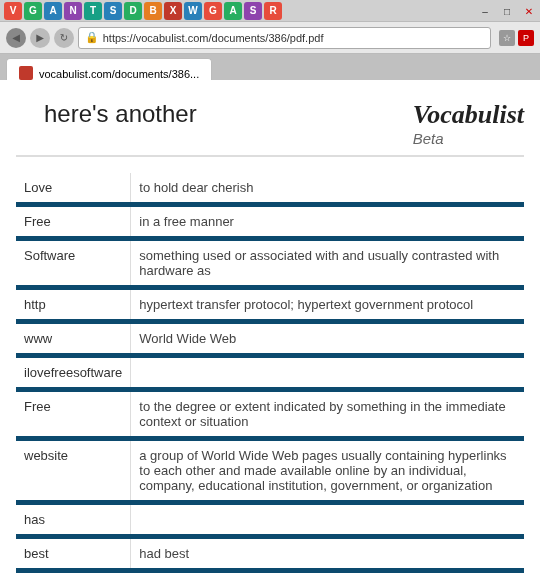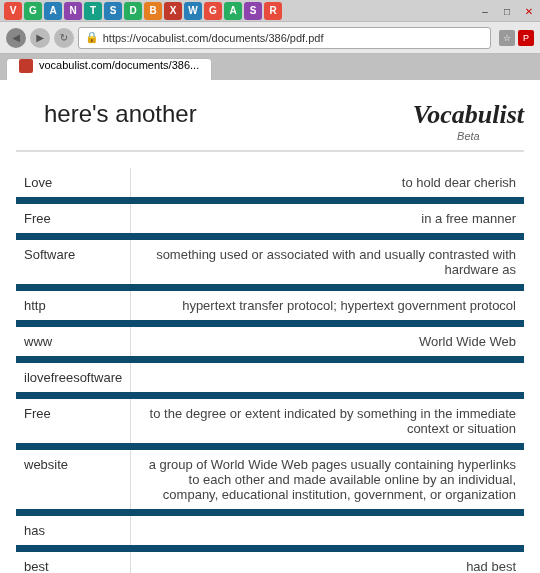--- a/index.html
+++ b/index.html
@@ -9,21 +9,21 @@
       height: 26px;
       display: flex;
       align-items: flex-end;
       padding: 0 6px;
     }
     .browser-tab {
       background: #fff;
       height: 22px;
       padding: 0 12px;
       display: flex;
-      align-items: flex-start;
+      align-items: flex-end;
       font-size: 11px;
       border-radius: 4px 4px 0 0;
       border: 1px solid #bbb;
       border-bottom: none;
     }
     .browser-toolbar {
       background: #e8e8e8;
       height: 32px;
       display: flex;
       align-items: center;
@@ -88,47 +88,46 @@
       text-align: right;
     }
     .logo-text {
       font-family: Georgia, serif;
       font-size: 26px;
       font-style: italic;
       font-weight: bold;
       color: #222;
     }
     .logo-beta {
-      font-size: 11px;
+      font-size: 15px;
       color: #666;
-      text-align: center;
+      text-align: left;
       font-style: italic;
     }
 
     
     .vocab-table {
       width: 100%;
       border-collapse: collapse;
     }
     .vocab-table tr {
-      border-bottom: 7px solid #0c4a6e;
+      border-bottom: 5px solid #0c4a6e;
     }
     .vocab-table td {
       padding: 7px 8px;
       vertical-align: top;
     }
     .vocab-table td:first-child {
       width: 110px;
       color: #333;
       font-weight: normal;
     }
     .vocab-table td:last-child {
       color: #444;
       border-left: 1px solid #ddd;
-      text-align: right;
     }
 
     
     .fav { width: 14px; height: 14px; background: #c0392b; border-radius: 2px; margin-right: 6px; display:inline-block; vertical-align:middle; }
 
     
     .extensions-bar {
       background: #d0d0d0;
       height: 22px;
       display: flex;

